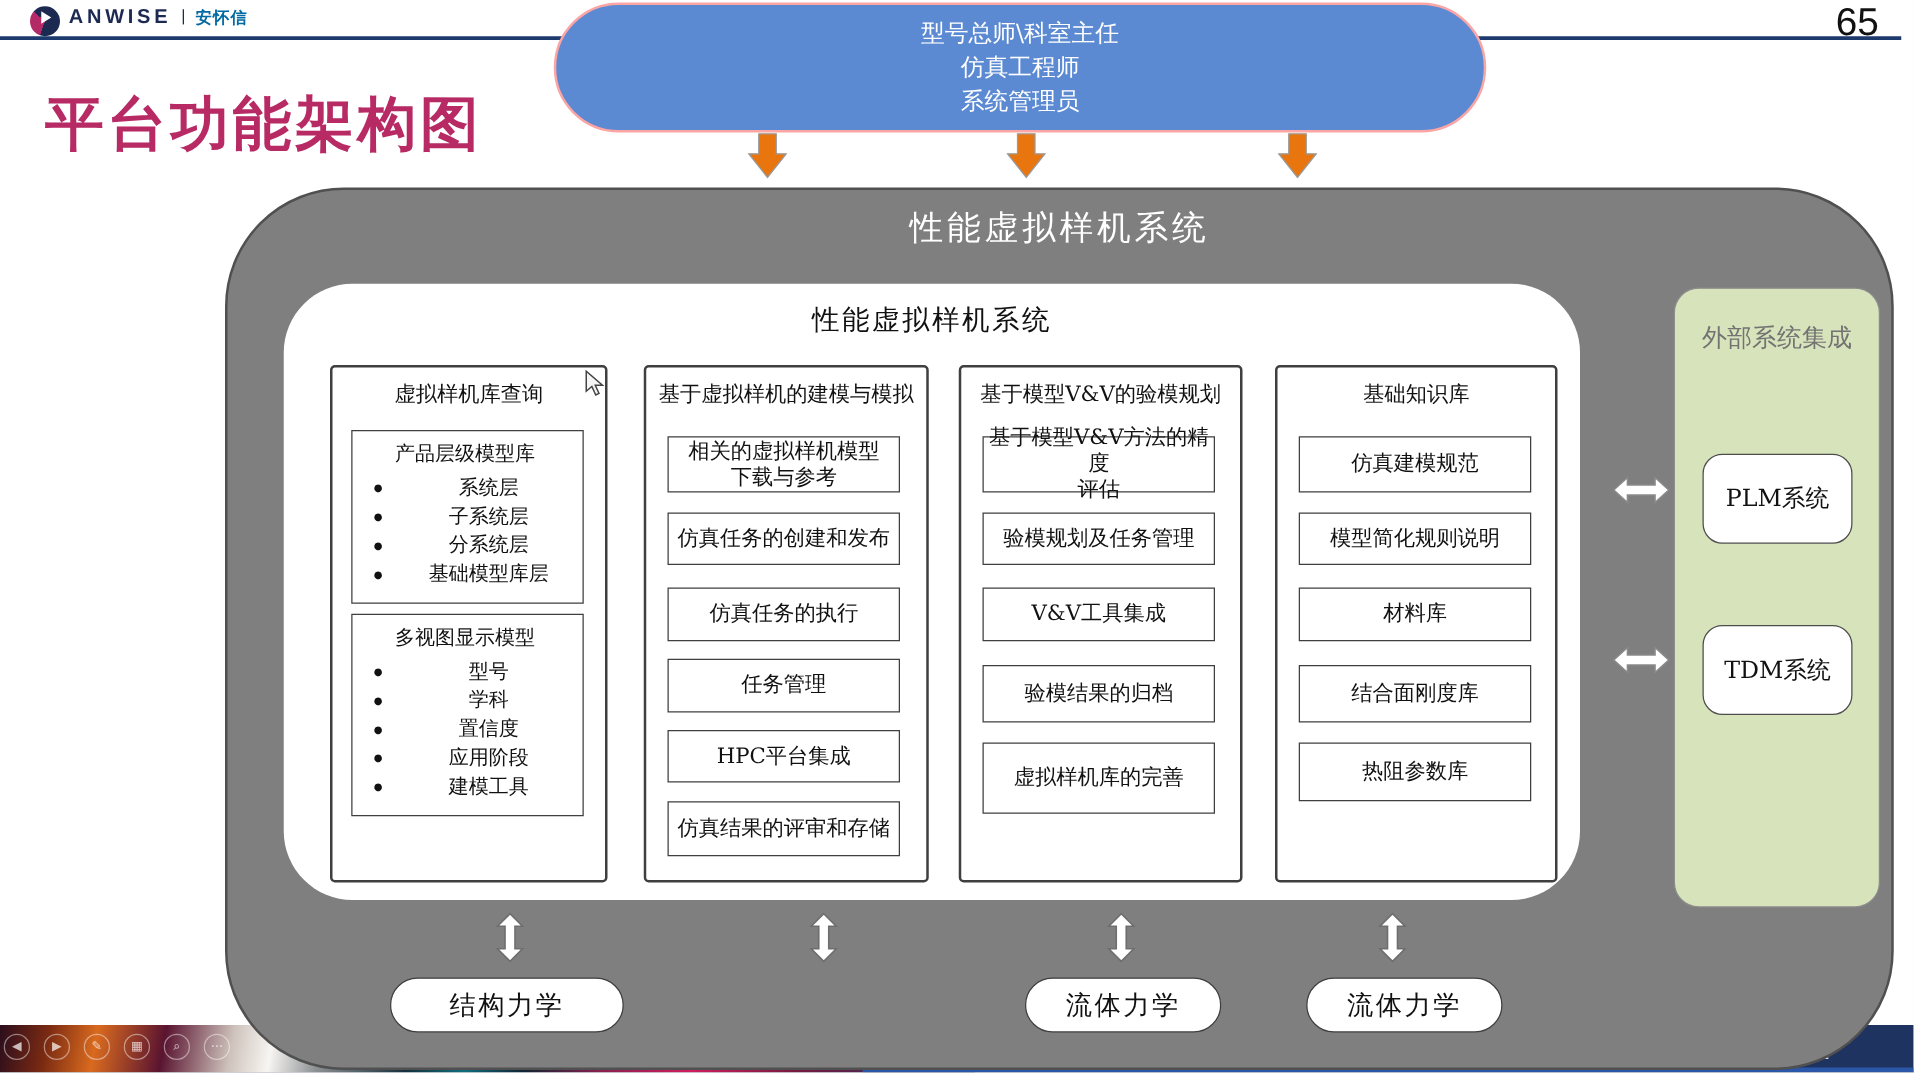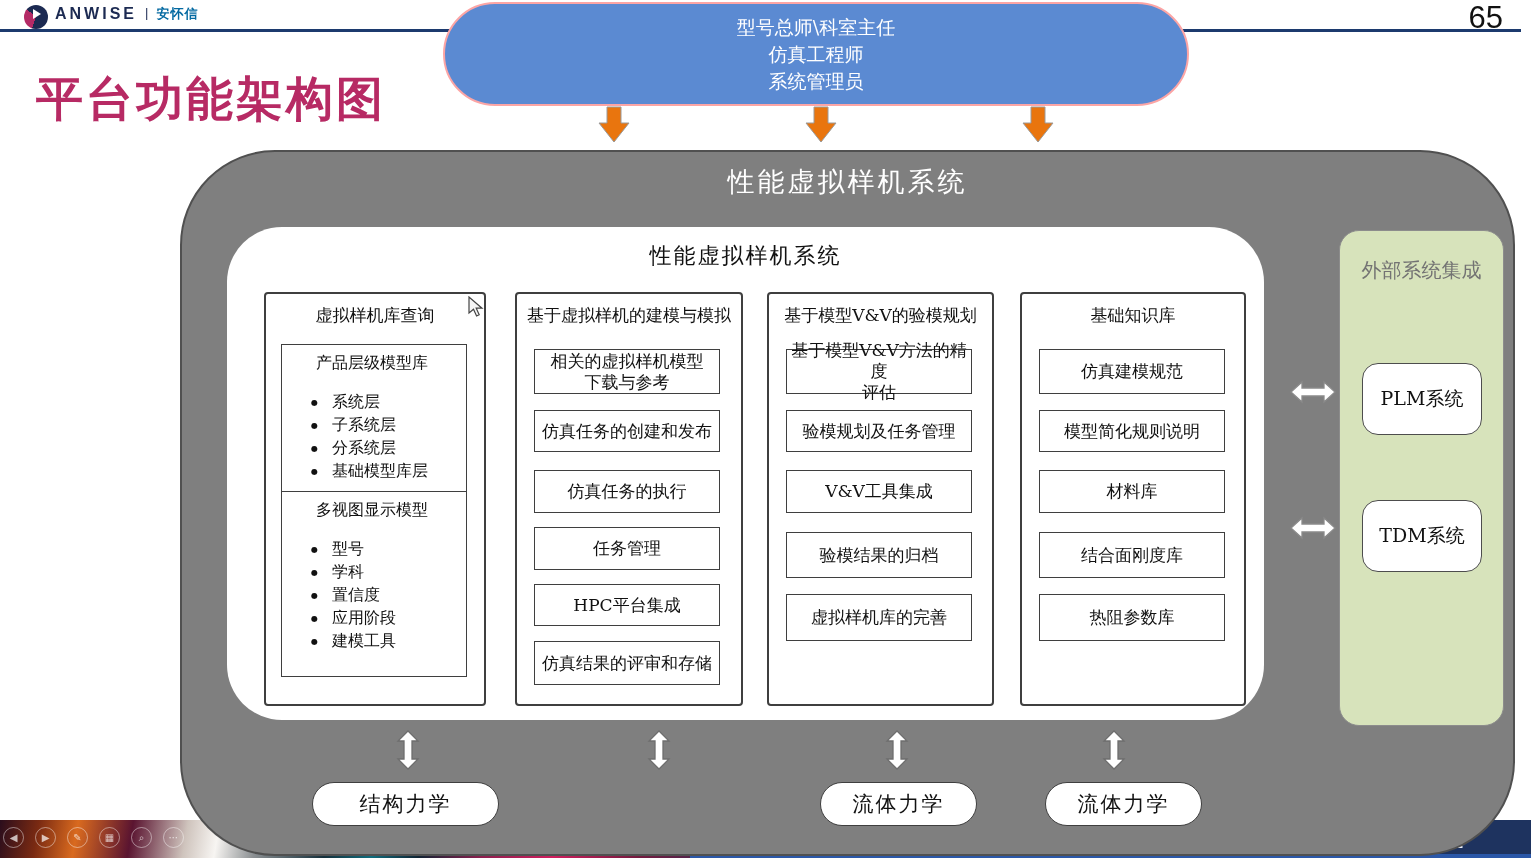--- a/index.html
+++ b/index.html
@@ -44,21 +44,21 @@
 
   
   .col{position:absolute;top:65px;height:410px;background:#fff;border:2px solid #3f3f3f;border-radius:4px;}
   .col-header{position:absolute;left:0;top:10px;width:100%;text-align:center;font-size:17px;color:#111;}
   .fbox{position:absolute;left:17px;width:186px;border:1.5px solid #3f3f3f;background:#fff;
         display:flex;align-items:center;justify-content:center;text-align:center;font-size:17px;
         line-height:21px;color:#111;white-space:pre-line;box-sizing:border-box;}
   .group{position:absolute;left:15px;width:186px;border:1.5px solid #3f3f3f;background:#fff;
         box-sizing:border-box;padding:6px 0 8px;font-size:16px;line-height:23px;color:#111;}
   .group-title{padding-left:34px;}
-  .group ul{margin:16px;padding:0;list-style:none;}
+  .group ul{margin:4px;padding:0;list-style:none;text-align:center;}
   .group li{position:relative;padding-left:34px;}
   .group li::before{content:"●";position:absolute;left:13px;top:1px;font-size:8px;}
 
   
   .green-panel{position:absolute;left:1157px;top:78px;width:163px;height:494px;background:#d7e3bb;
         border:1px solid #8c8c8c;border-radius:20px;}
   .green-title{position:absolute;left:0;top:14px;width:100%;text-align:center;font-size:20px;color:#737373;margin-top:12px;}
   .sysbox{position:absolute;left:22px;width:118px;height:70px;background:#fff;border:1.5px solid #4d4d4d;
         border-radius:16px;display:flex;align-items:center;justify-content:center;font-size:19px;color:#111;}
 
@@ -159,21 +159,21 @@
         <div class="fbox" style="top:347px;height:44px">仿真结果的评审和存储</div>
       </div>
 
       <div class="col" style="left:540px;width:223px">
         <div class="col-header">基于模型V&amp;V的验模规划</div>
         <div class="fbox" style="top:55px;height:45px">基于模型V&amp;V方法的精度
 评估</div>
         <div class="fbox" style="top:116px;height:42px">验模规划及任务管理</div>
         <div class="fbox" style="top:176px;height:43px">V&amp;V工具集成</div>
         <div class="fbox" style="top:238px;height:46px">验模结果的归档</div>
-        <div class="fbox" style="top:300px;height:47px">虚拟样机库的完善</div>
+        <div class="fbox" style="top:300px;height:57px">虚拟样机库的完善</div>
       </div>
 
       <div class="col" style="left:793px;width:222px">
         <div class="col-header">基础知识库</div>
         <div class="fbox" style="top:55px;height:45px">仿真建模规范</div>
         <div class="fbox" style="top:116px;height:42px">模型简化规则说明</div>
         <div class="fbox" style="top:176px;height:43px">材料库</div>
         <div class="fbox" style="top:238px;height:46px">结合面刚度库</div>
         <div class="fbox" style="top:300px;height:47px">热阻参数库</div>
       </div>

